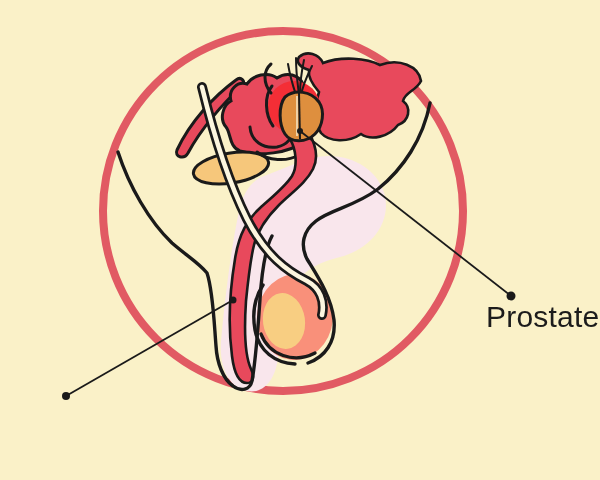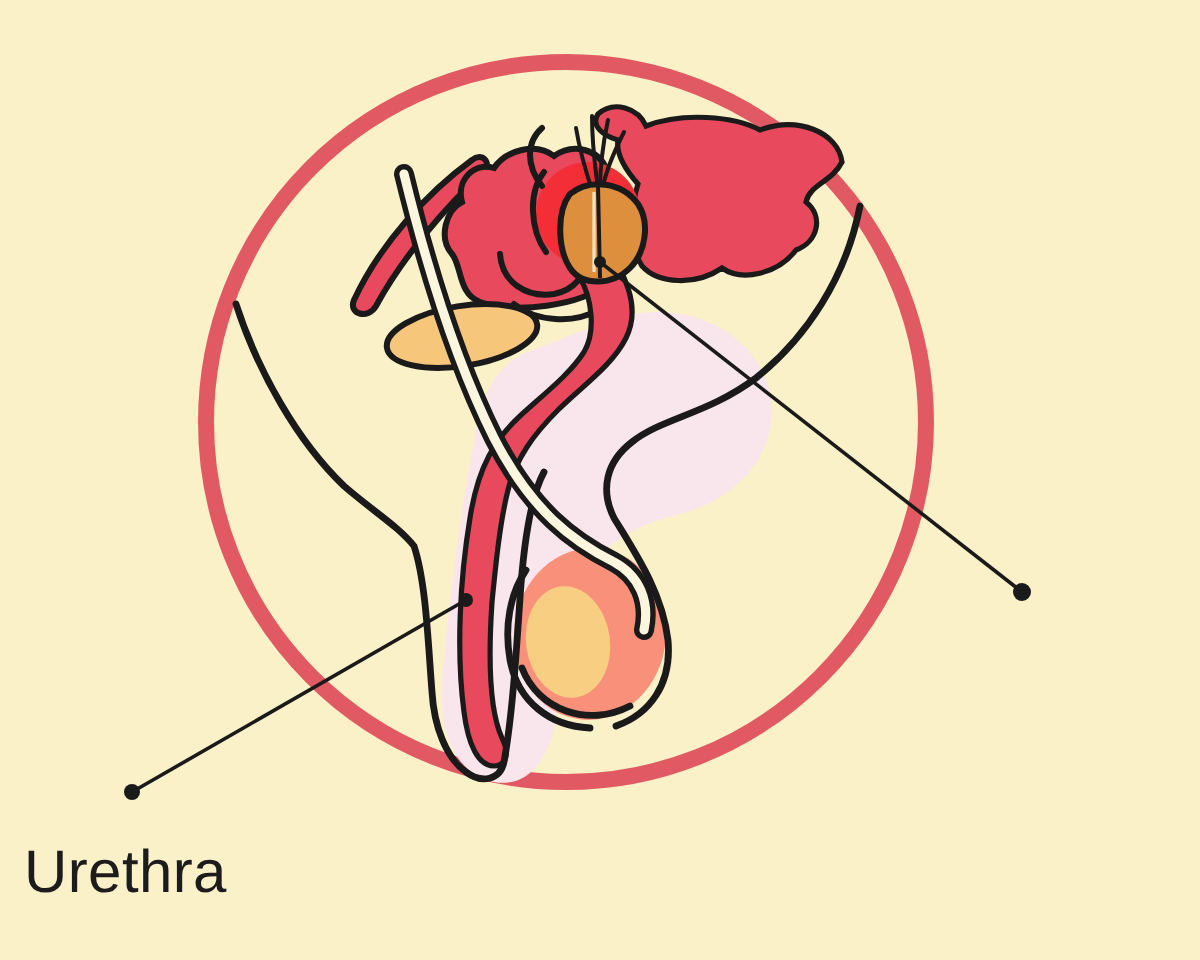--- a/index.html
+++ b/index.html
@@ -111,14 +111,14 @@
       <circle cx="233" cy="300" r="3.5" stroke="none"></circle>
       <circle cx="66" cy="396" r="4" stroke="none"></circle>
     </g>
     <g stroke="#1A1A1A" fill="#1A1A1A">
       <line x1="300" y1="131" x2="511" y2="296" stroke-width="1.8"></line>
       <circle cx="300" cy="131" r="3" stroke="none"></circle>
       <circle cx="511" cy="296" r="4.5" stroke="none"></circle>
     </g>
   </svg>
 
-  <div id="label-urethra" class="diagram-label">Urethra</div>
+  <div id="label-prostate" class="diagram-label">Prostate</div>
 </div>
 
 </body></html>

